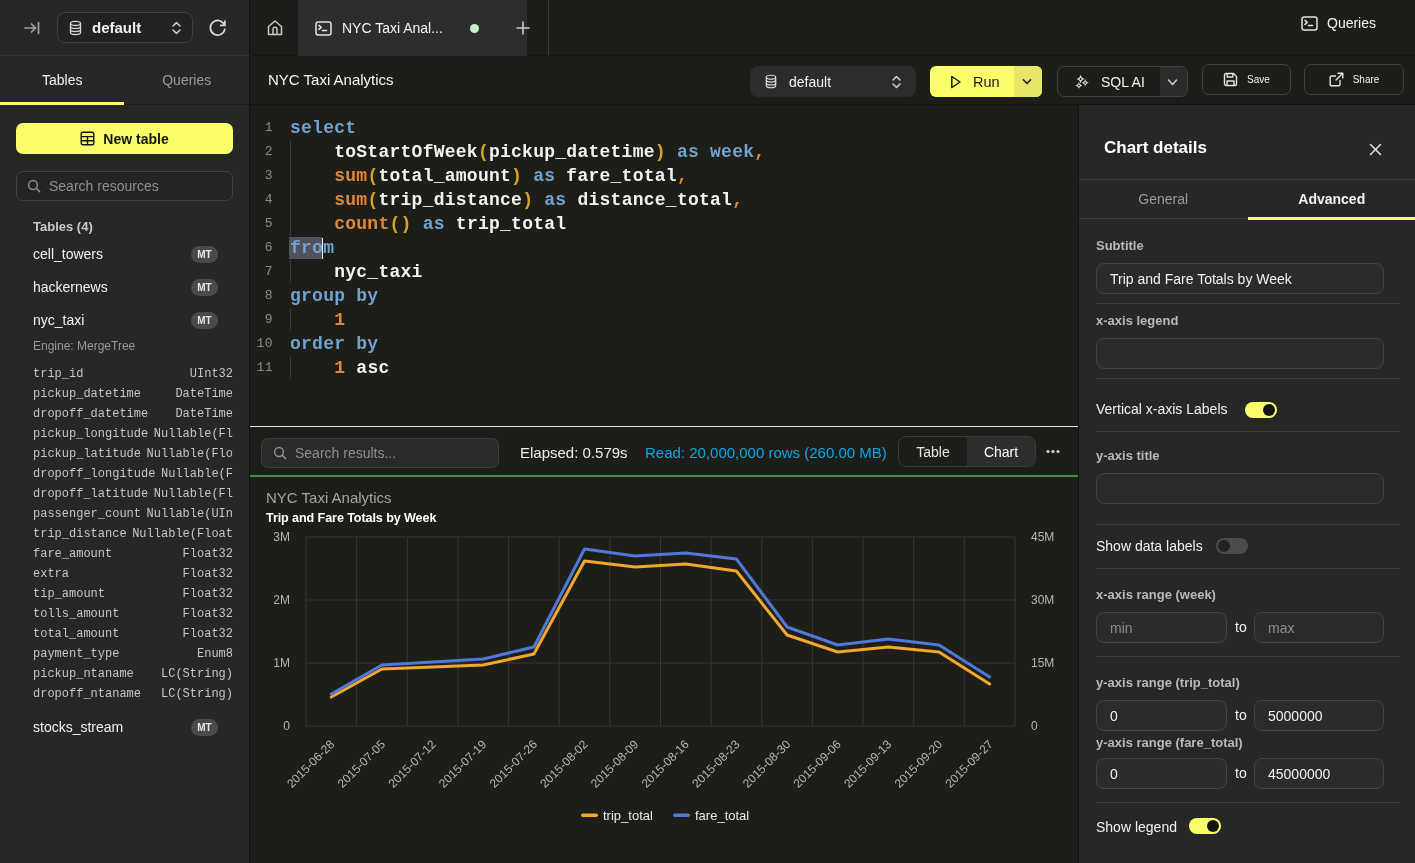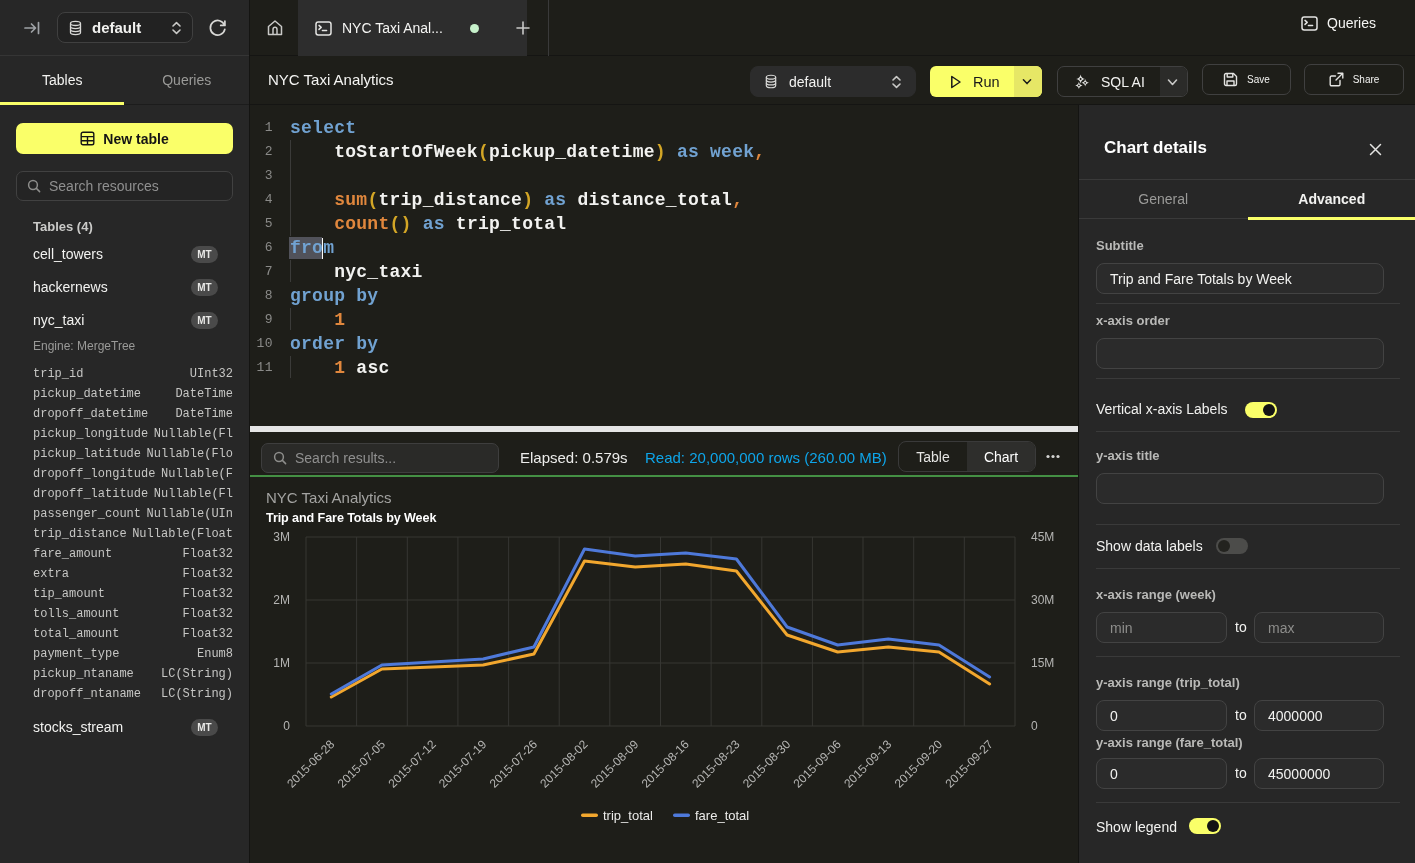--- a/index.html
+++ b/index.html
@@ -24,21 +24,21 @@
 .crow{position:absolute;left:33px;width:200px;font-size:12px;color:#c6c6c4;display:flex;justify-content:space-between}
 
 #toolbar{position:absolute;left:250px;top:56px;width:1165px;height:49px;border-bottom:1px solid #151513}
 .btn{position:absolute;top:8px;height:31px;border-radius:7px;display:flex;align-items:center;justify-content:center;font-size:10px;border:1px solid #404040;background:none;color:#f2f2f0}
 
 #editor{position:absolute;left:250px;top:105px;width:828px;height:321px}
 .cl{position:absolute;height:24px;line-height:24px;font-size:18px;font-weight:bold;white-space:pre;letter-spacing:0.25px}
 .ln{position:absolute;width:23px;height:24px;line-height:24px;text-align:right;color:#8a8a88;font-size:13px;font-weight:normal;letter-spacing:0.5px}
 .kw{color:#71a2d1;}.fn{color:#e0873d;}.pr{color:#d3a626;}.id{color:#f2f2f0;}.nm{color:#e0873d;}
 
-#resultsbar{position:absolute;left:250px;top:426px;width:828px;height:51px;border-top:6px solid #e5e5e5}
+#resultsbar{position:absolute;left:250px;top:426px;width:828px;height:51px;border-top:1px solid #e5e5e5}
 #greenline{position:absolute;left:250px;top:475px;width:828px;height:2px;background:#449044}
 
 #panel{position:absolute;left:1078px;top:105px;width:337px;height:758px;background:#272727;border-left:1px solid #141412}
 .plabel{position:absolute;left:17px;font-size:13px;font-weight:bold;color:#b9b9b7}
 .pinput{position:absolute;border:1px solid #434343;border-radius:8px;font-size:14px;color:#f2f2f0;display:flex;align-items:center;padding:0 13px;background:#2b2b2b}
 .pdiv{position:absolute;left:17px;width:304px;height:1px;background:#3a3a3a}
 .toggle{position:absolute;width:32px;height:16px;border-radius:8px}
 .knob{position:absolute;top:2px;width:12px;height:12px;border-radius:6px}
 </style>
 </head>
@@ -254,20 +254,21 @@
   <div class="abs" style="left:40px;top:155px;width:1px;height:22px;background:#3b3b39"></div>
   <div class="abs" style="left:40px;top:203px;width:1px;height:22px;background:#3b3b39"></div>
   <div class="abs" style="left:40px;top:251px;width:1px;height:22px;background:#3b3b39"></div>
   <div class="abs" style="left:39px;top:132px;width:33px;height:22px;background:#51525a"></div>
   <div class="abs" style="left:71.5px;top:132.5px;width:1.6px;height:21px;background:#fbfbf9"></div>
   <div class="ln mono" style="left:0;top:11px">1</div>
     <div class="cl mono" style="left:40px;top:11px"><span class="kw">select</span></div>
   <div class="ln mono" style="left:0;top:35px">2</div>
     <div class="cl mono" style="left:40px;top:35px">    <span class="id">toStartOfWeek</span><span class="pr">(</span><span class="id">pickup_datetime</span><span class="pr">)</span> <span class="kw">as</span> <span class="kw">week</span><span class="fn">,</span></div>
   <div class="ln mono" style="left:0;top:59px">3</div>
+    <div class="cl mono" style="left:40px;top:59px">    <span class="fn">sum</span><span class="pr">(</span><span class="id">total_amount</span><span class="pr">)</span> <span class="kw">as</span> <span class="id">fare_total</span><span class="fn">,</span></div>
   <div class="ln mono" style="left:0;top:83px">4</div>
     <div class="cl mono" style="left:40px;top:83px">    <span class="fn">sum</span><span class="pr">(</span><span class="id">trip_distance</span><span class="pr">)</span> <span class="kw">as</span> <span class="id">distance_total</span><span class="fn">,</span></div>
   <div class="ln mono" style="left:0;top:107px">5</div>
     <div class="cl mono" style="left:40px;top:107px">    <span class="fn">count</span><span class="pr">()</span> <span class="kw">as</span> <span class="id">trip_total</span></div>
   <div class="ln mono" style="left:0;top:131px">6</div>
     <div class="cl mono" style="left:40px;top:131px"><span class="kw">from</span></div>
   <div class="ln mono" style="left:0;top:155px">7</div>
     <div class="cl mono" style="left:40px;top:155px">    <span class="id">nyc_taxi</span></div>
   <div class="ln mono" style="left:0;top:179px">8</div>
     <div class="cl mono" style="left:40px;top:179px"><span class="kw">group by</span></div>
@@ -373,21 +374,21 @@
     <div style="flex:1;display:flex;align-items:center;justify-content:center;font-size:14px;color:#9a9a98">General</div>
     <div style="flex:1;display:flex;align-items:center;justify-content:center;font-size:14px;color:#f2f2f0;font-weight:bold">Advanced</div>
   </div>
   <div class="abs" style="left:0;top:113px;width:337px;height:1px;background:#3a3a3a"></div>
   <div class="ylw-underline" style="left:169px;top:112px;width:168px"></div>
 
   <div class="plabel" style="top:133px">Subtitle</div>
   <div class="pinput" style="left:17px;top:158px;width:288px;height:31px">Trip and Fare Totals by Week</div>
   <div class="pdiv" style="top:198px"></div>
 
-  <div class="plabel" style="top:208px">x-axis order</div>
+  <div class="plabel" style="top:208px">x-axis legend</div>
   <div class="pinput" style="left:17px;top:233px;width:288px;height:31px"></div>
   <div class="pdiv" style="top:273px"></div>
 
   <div class="abs" style="left:17px;top:296px;font-size:14px;color:#f2f2f0">Vertical x-axis Labels</div>
   <div class="toggle" style="left:166px;top:297px;background:#faff69">
       <div class="knob" style="right:2px;background:#141414"></div>
     </div>
   <div class="pdiv" style="top:326px"></div>
 
   <div class="plabel" style="top:343px">y-axis title</div>
@@ -402,21 +403,21 @@
 
   <div class="plabel" style="top:482px">x-axis range (week)</div>
   <div class="pinput" style="left:17px;top:507px;width:131px;height:31px;color:#8d8d8b">min</div>
   <div class="abs" style="left:156px;top:514px;font-size:14px;color:#f2f2f0">to</div>
   <div class="pinput" style="left:175px;top:507px;width:130px;height:31px;color:#8d8d8b">max</div>
   <div class="pdiv" style="top:551px"></div>
 
   <div class="plabel" style="top:570px">y-axis range (trip_total)</div>
   <div class="pinput" style="left:17px;top:595px;width:131px;height:31px">0</div>
   <div class="abs" style="left:156px;top:602px;font-size:14px;color:#f2f2f0">to</div>
-  <div class="pinput" style="left:175px;top:595px;width:130px;height:31px">4000000</div>
+  <div class="pinput" style="left:175px;top:595px;width:130px;height:31px">5000000</div>
 
   <div class="plabel" style="top:630px">y-axis range (fare_total)</div>
   <div class="pinput" style="left:17px;top:653px;width:131px;height:31px">0</div>
   <div class="abs" style="left:156px;top:660px;font-size:14px;color:#f2f2f0">to</div>
   <div class="pinput" style="left:175px;top:653px;width:130px;height:31px">45000000</div>
   <div class="pdiv" style="top:697px"></div>
 
   <div class="abs" style="left:17px;top:714px;font-size:14px;color:#f2f2f0">Show legend</div>
   <div class="toggle" style="left:110px;top:713px;background:#faff69">
       <div class="knob" style="right:2px;background:#141414"></div>

